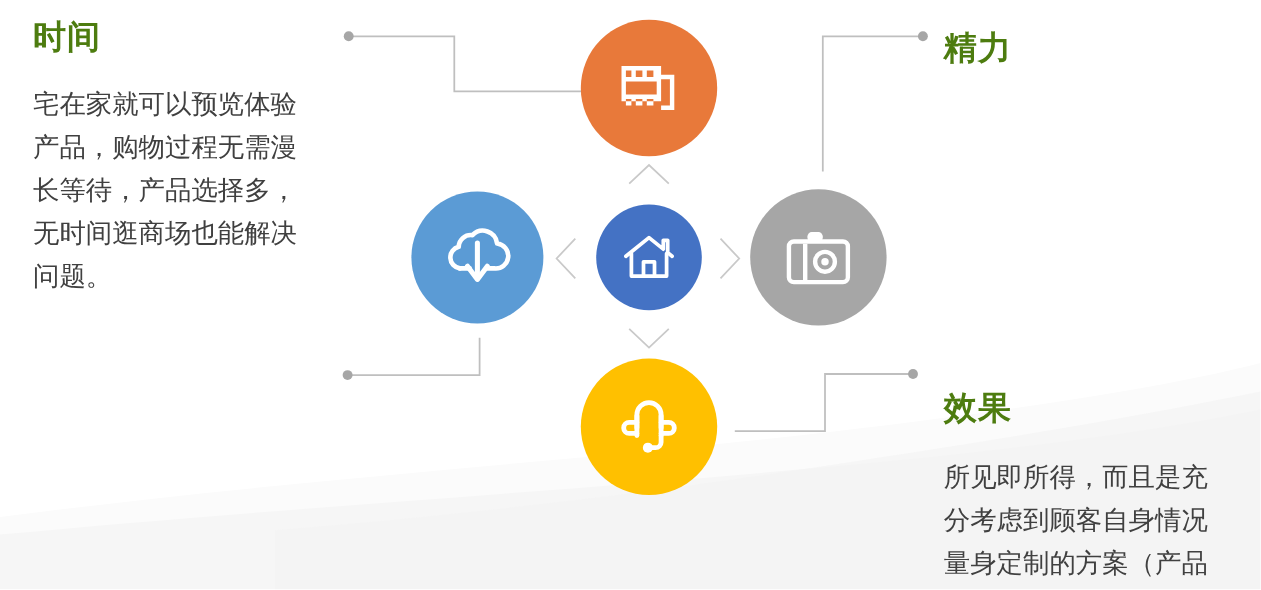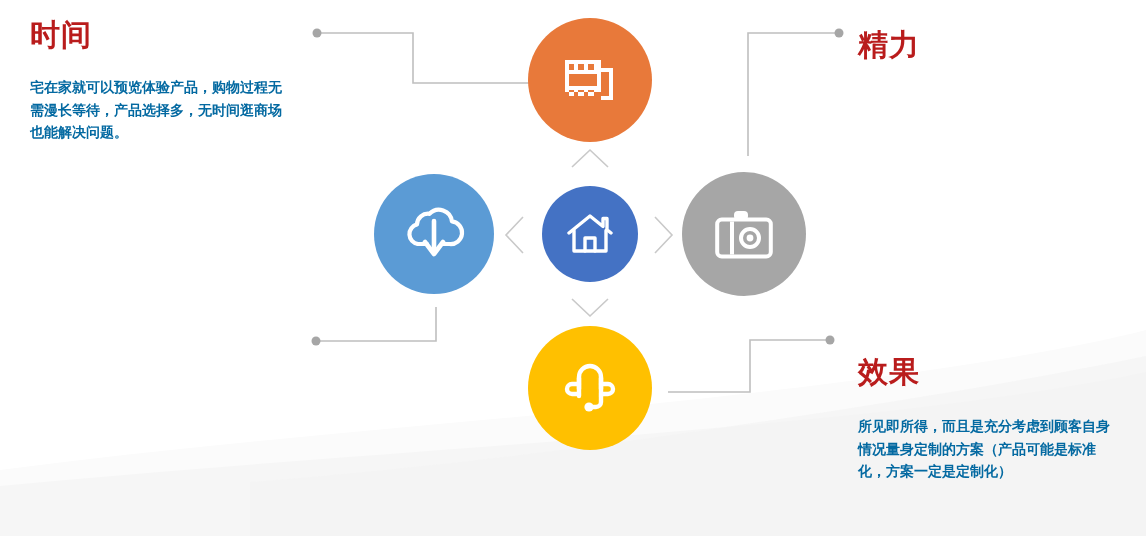--- a/index.html
+++ b/index.html
@@ -33,35 +33,34 @@
     z-index: 1;
     pointer-events: none;
   }
 
   
   .text-block {
     position: absolute;
     z-index: 3;
   }
   .block-title {
-    color: #b91c1c;
+    color: #4d7c0f;
     font-family: "DejaVu Sans", "Liberation Sans", sans-serif;
     font-weight: bold;
     font-size: 30px;
     line-height: 1.1;
     margin: 0 0 26px 0;
     letter-spacing: 1px;
   }
   .block-body {
-    color: #0369a1;
+    color: #404040;
     font-family: "Liberation Serif", "DejaVu Serif", serif;
-    font-size: 14px;
+    font-size: 24px;
     line-height: 1.62;
     margin: 0;
-    font-weight: bold;
   }
 
   .tb-time   { left: 30px;  top: 18px;  width: 262px; }
   .tb-energy { left: 858px; top: 28px;  width: 262px; }
   .tb-cost   { left: 30px;  top: 310px; width: 262px; }
   .tb-effect { left: 858px; top: 325px; width: 262px; margin-top: 30px; }
 
   .tb-cost .block-title   { margin-bottom: 30px; }
   .tb-effect .block-title { margin-bottom: 28px; }
 

